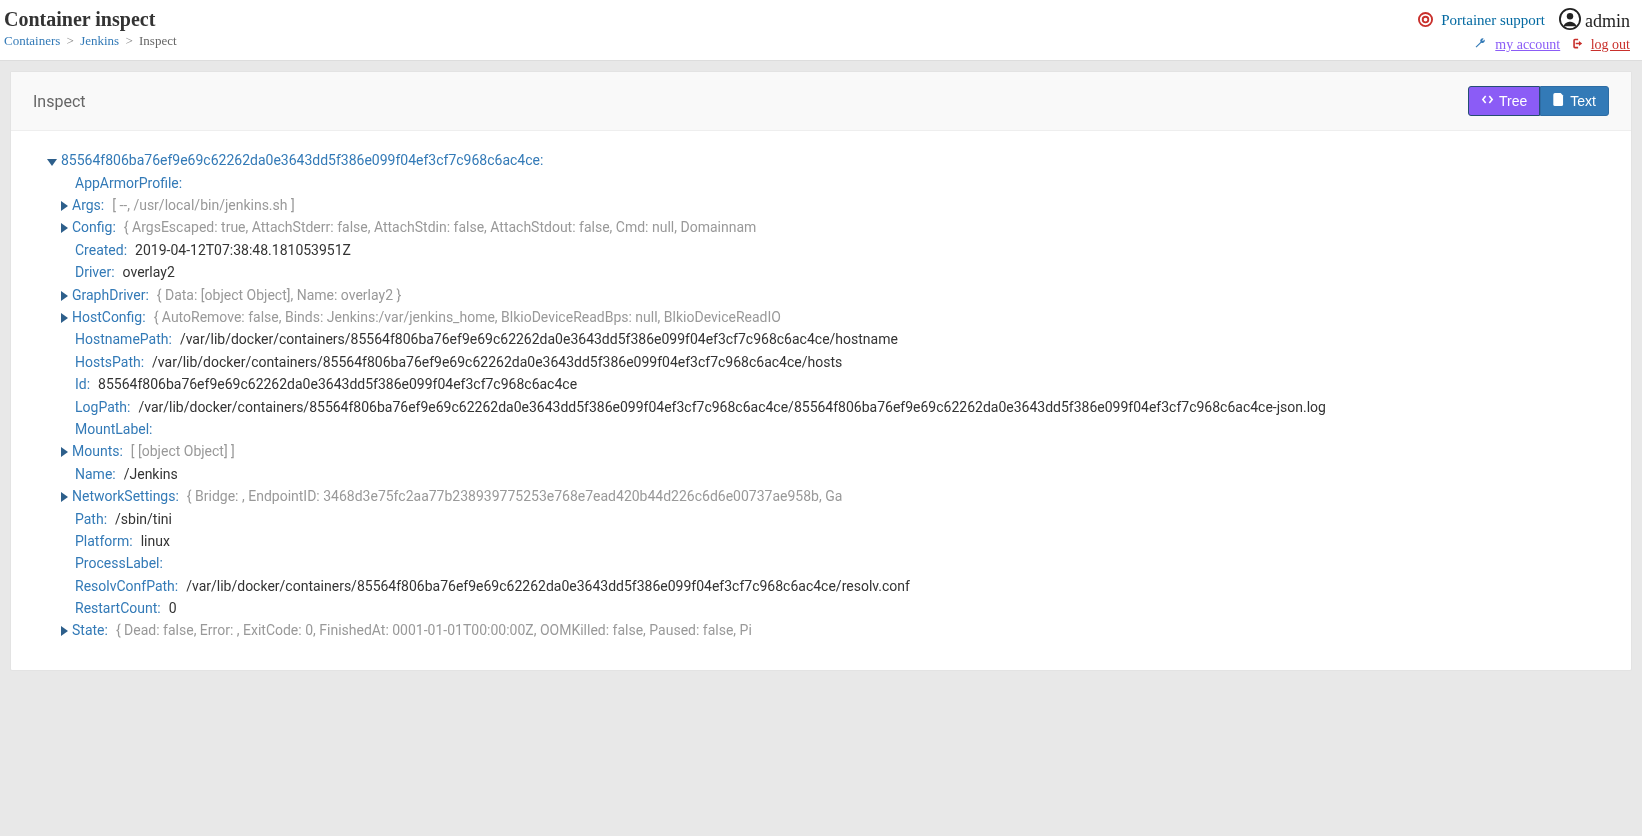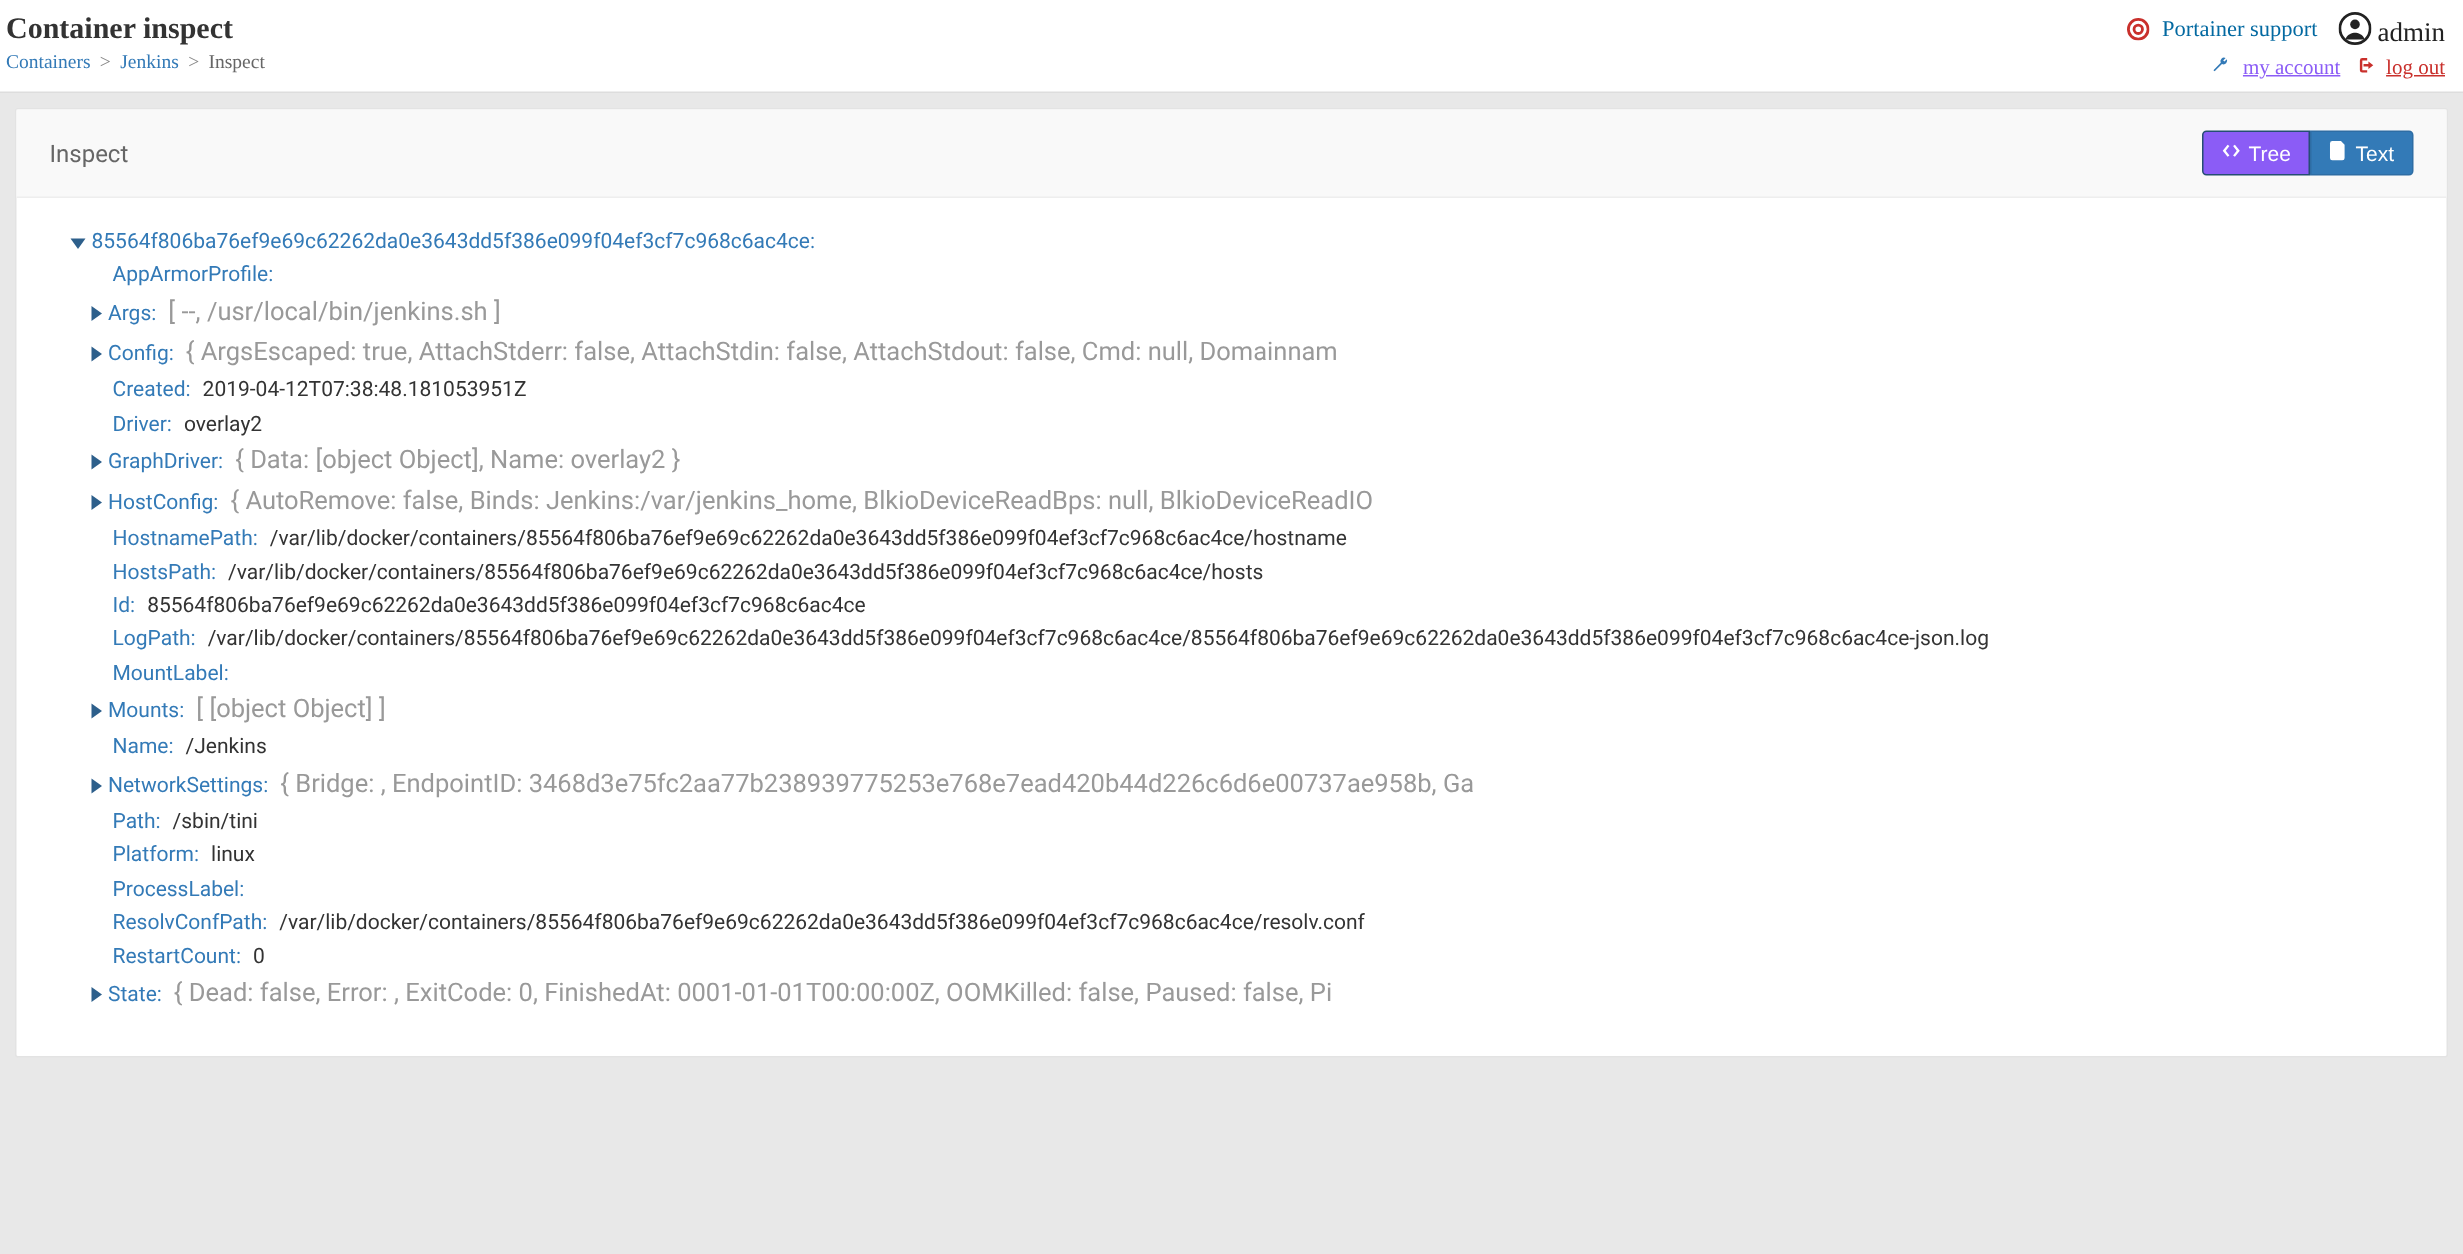--- a/index.html
+++ b/index.html
@@ -168,21 +168,21 @@
     cursor: pointer;
   }
   .key::after { content: ":"; }
   .val {
     color: #333;
     margin-left: 8px;
   }
   .preview {
     color: #999;
     margin-left: 8px;
-    font-size: 17px;
+    font-size: 14px;
     overflow: hidden;
     text-overflow: ellipsis;
   }
   .indent-1 { padding-left: 14px; }
   .indent-2 { padding-left: 28px; }
 </style>
 </head>
 <body>
 
 <div class="header">

